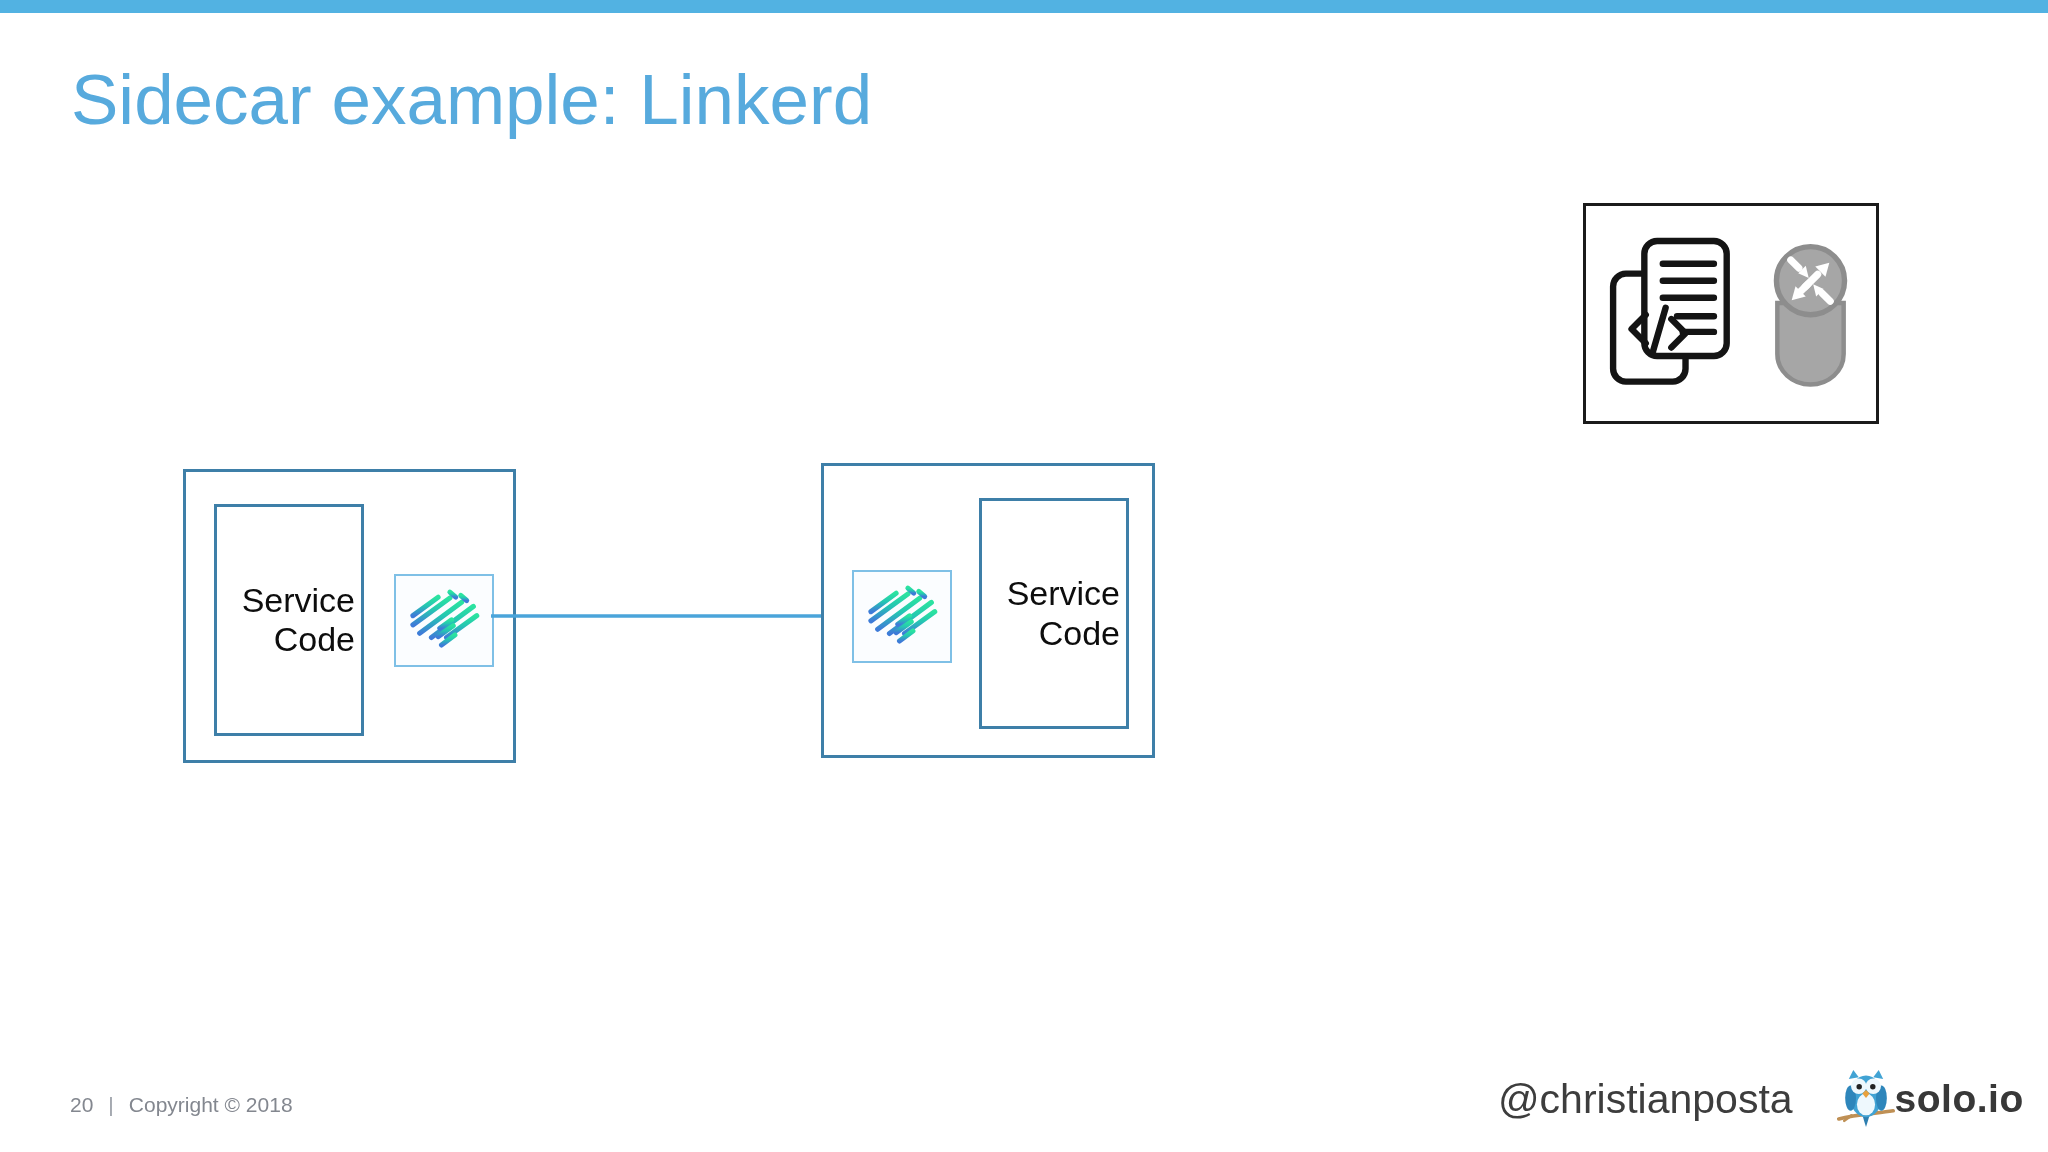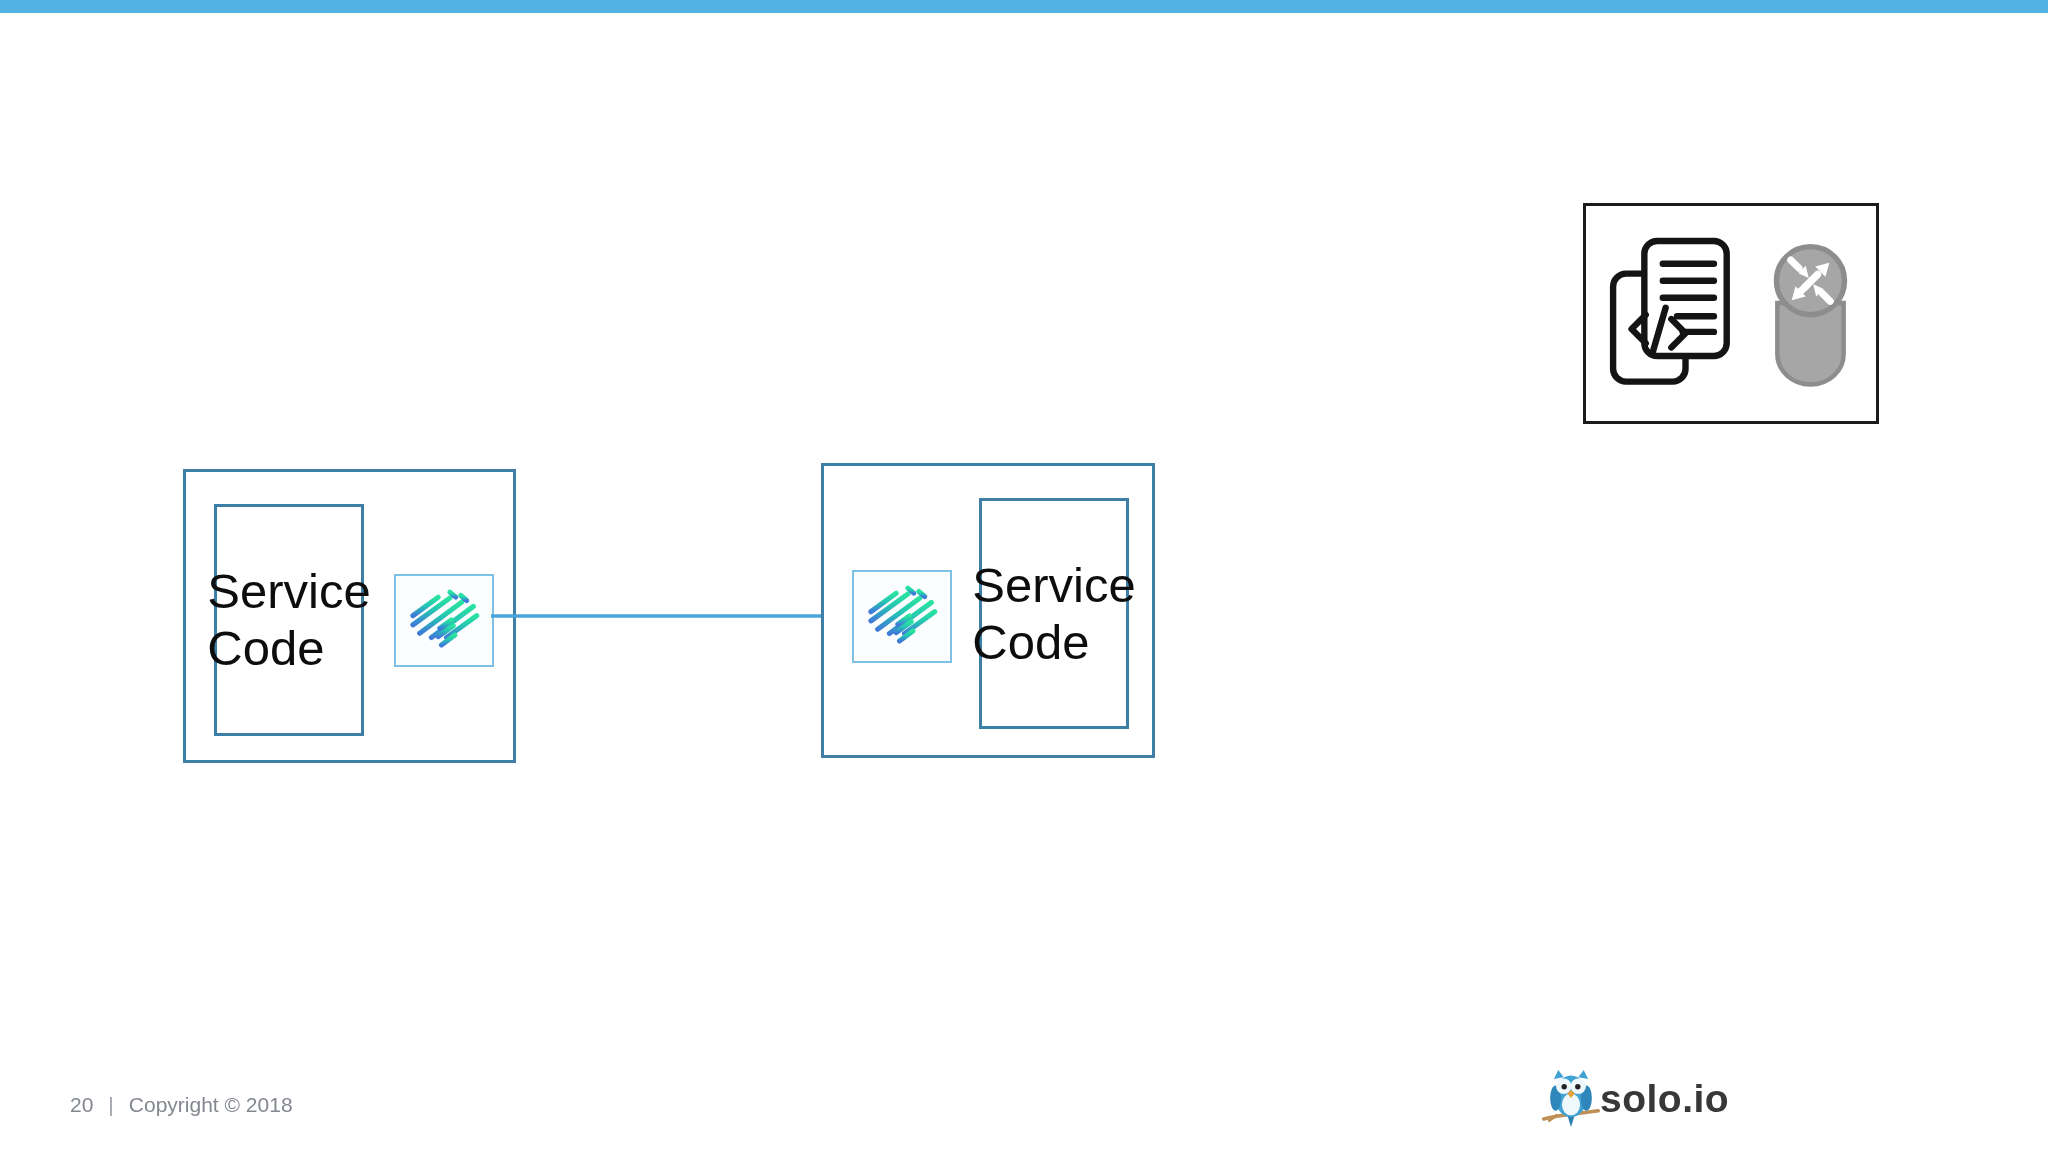--- a/index.html
+++ b/index.html
@@ -29,22 +29,22 @@
 
   
   .pod-box {
     position: absolute; border: 3px solid #3e7fa8; background: #ffffff;
   }
   .pod-left  { left: 183px; top: 469px; width: 333px; height: 294px; }
   .pod-right { left: 821px; top: 463px; width: 334px; height: 295px; }
 
   .service-box {
     position: absolute; border: 3px solid #3e7fa8; background: #ffffff;
-    display: flex; align-items: center; justify-content: center; text-align: left;
-    font-size: 49px; line-height: 1.16; color: #0d0d0d;
+    display: flex; align-items: center; justify-content: center; text-align: right;
+    font-size: 34px; line-height: 1.16; color: #0d0d0d;
     padding: 6px;
   }
   .service-left  { left: 28px;  top: 32px; width: 150px; height: 232px; }
   .service-right { left: 155px; top: 32px; width: 150px; height: 231px; }
 
   .proxy-box {
     position: absolute; width: 100px; height: 93px;
     border: 2px solid #7fc0e6; background: #fbfdff;
     display: flex; align-items: center; justify-content: center;
   }
@@ -70,20 +70,21 @@
   .owl-wrap { margin-left: 44px; width: 58px; height: 64px; }
   .brand { font-size: 39px; font-weight: 600; color: #383838; letter-spacing: 0.5px; }
 </style>
 </head>
 <body>
 
 <div class="slide">
 
   <div class="top-bar"></div>
 
+  <h1 class="page-title">Sidecar example: Linkerd</h1>
 
   <div class="legend-box">
     <span>
       <svg width="142" height="162" viewBox="0 0 100 112" fill="none">
         <rect x="5" y="29" width="51" height="76" rx="9" fill="#ffffff" stroke="#141414" stroke-width="4.5"></rect>
         <rect x="27" y="6" width="58" height="81" rx="9" fill="#ffffff" stroke="#141414" stroke-width="4.5"></rect>
         <g stroke="#141414" stroke-width="4.5" stroke-linecap="round">
           <line x1="40" y1="22" x2="76" y2="22"></line>
           <line x1="40" y1="34" x2="76" y2="34"></line>
           <line x1="40" y1="46" x2="76" y2="46"></line>
@@ -185,20 +186,21 @@
     <div class="service-box service-right">Service Code</div>
   </div>
 
   <div class="footer-left">
     <span>20</span>
     <span class="sep">|</span>
     <span>Copyright © 2018</span>
   </div>
 
   <div class="footer-right">
+    <span class="handle">@christianposta</span>
     <span class="owl-wrap">
       <svg width="58" height="64" viewBox="0 0 64 68" fill="none">
         <path d="M2,56 C20,51 42,50 62,47" stroke="#bf9055" stroke-width="4" stroke-linecap="round"></path>
         <path d="M8,58 L16,52" stroke="#bf9055" stroke-width="3" stroke-linecap="round"></path>
         <polygon points="28,52 36,52 32,65" fill="#2e7fb0"></polygon>
         <ellipse cx="32" cy="31" rx="18" ry="23" fill="#41a3d4"></ellipse>
         <ellipse cx="15" cy="33" rx="6" ry="14" fill="#2e86bb"></ellipse>
         <ellipse cx="49" cy="33" rx="6" ry="14" fill="#2e86bb"></ellipse>
         <polygon points="13,12 18,2 24,10" fill="#41a3d4"></polygon>
         <polygon points="40,10 46,2 51,12" fill="#41a3d4"></polygon>

